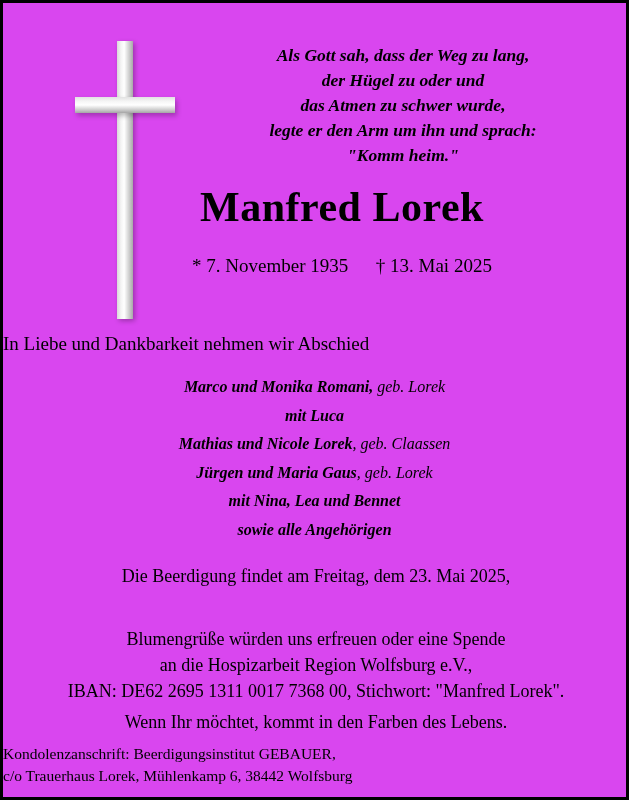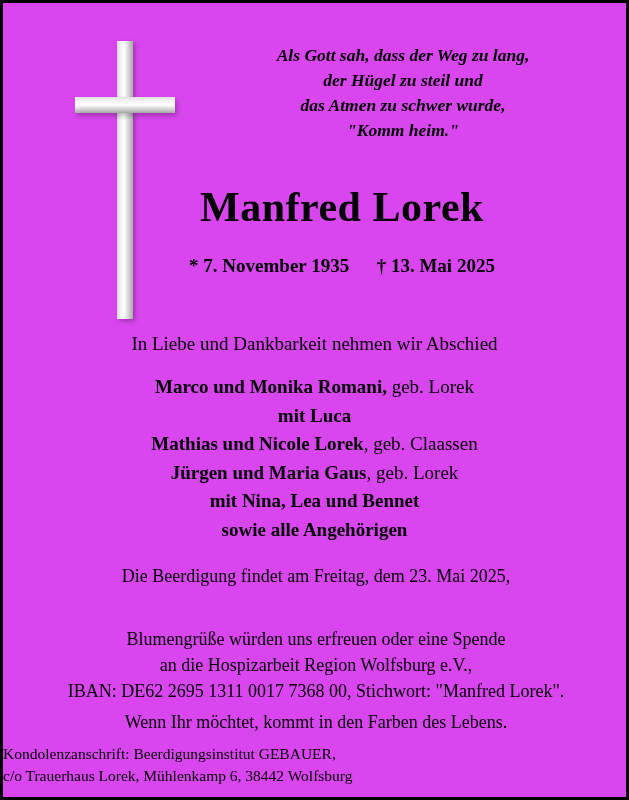--- a/index.html
+++ b/index.html
@@ -85,41 +85,40 @@
   }
   .dates {
     position: absolute;
     left: 0;
     top: 252px;
     width: 623px;
     text-align: center;
     font-size: 19px;
     padding-left: 55px;
     box-sizing: border-box;
-    font-weight: bold;
   }
   .dates .gap { display: inline-block; width: 18px; }
 
   .farewell {
     position: absolute;
     left: 0;
     top: 330px;
     width: 623px;
-    text-align: center;
     font-size: 19px;
   }
 
   .family {
     position: absolute;
     left: 0;
     top: 370px;
     width: 623px;
     text-align: center;
-    font-size: 19px;
+    font-size: 16px;
     line-height: 28.5px;
+    font-style: italic;
   }
   .family .ln { white-space: nowrap; }
   .family b { font-weight: bold; }
 
   .block {
     position: absolute;
     left: 0;
     width: 626px;
     text-align: center;
     font-size: 18px;
@@ -145,22 +144,23 @@
 
   <div class="cross-wrap">
     <div class="cross-vert"></div>
     <div class="cross-horiz"></div>
   </div>
 
   <div class="content">
 
     <div class="verse">
       <div>Als Gott sah, dass der Weg zu lang,</div>
-      <div>der Hügel zu steil und</div>
+      <div>der Hügel zu oder und</div>
       <div>das Atmen zu schwer wurde,</div>
+      <div>legte er den Arm um ihn und sprach:</div>
       <div>"Komm heim."</div>
     </div>
 
     <div class="name">Manfred Lorek</div>
 
     <div class="dates">
       <span>*</span>
       <span>7. November 1935</span>
       <span class="gap"></span>
       <span>†</span>

